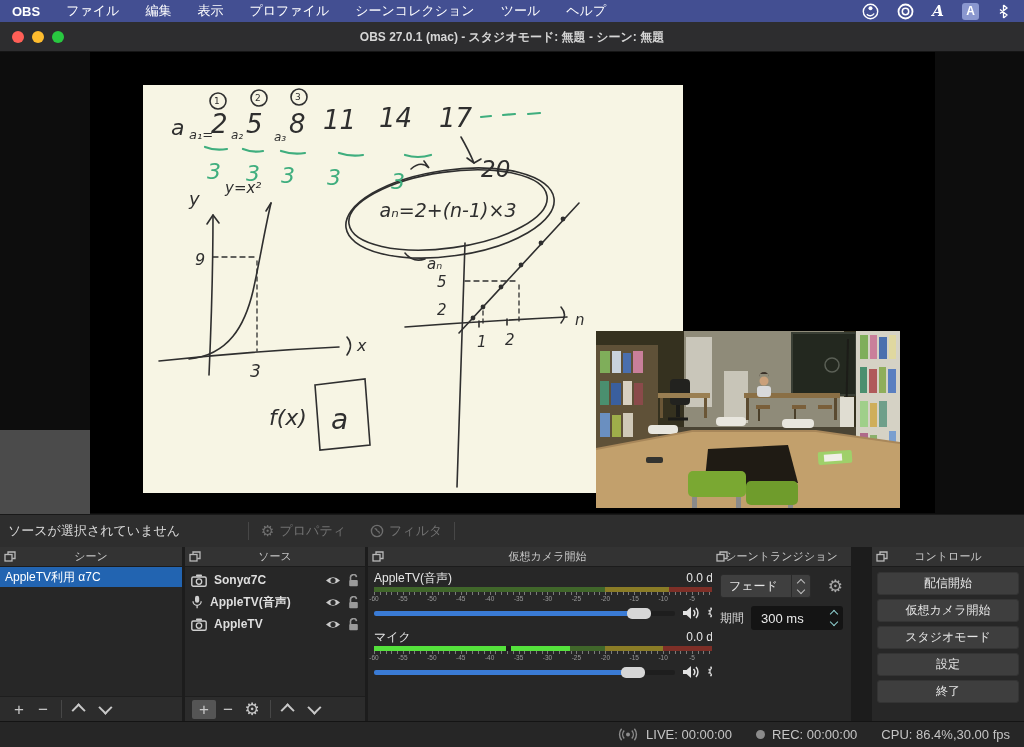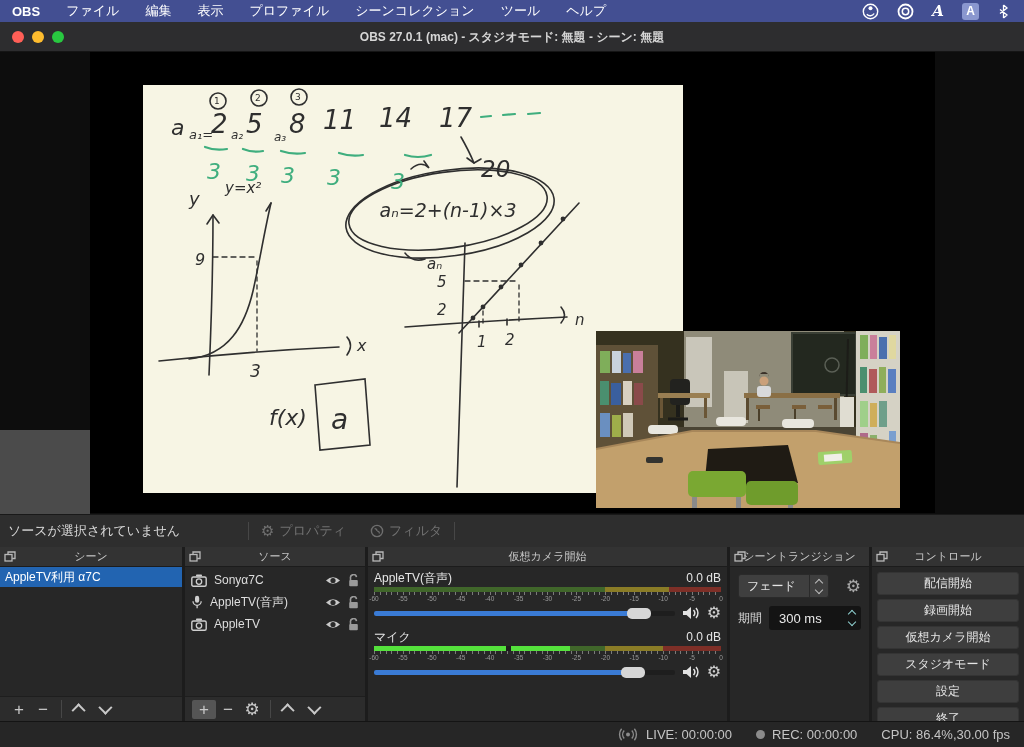--- a/index.html
+++ b/index.html
@@ -44,21 +44,21 @@
   .ptool{position:absolute;left:0;right:0;bottom:0;height:25px;background:#2c2c2c;border-top:1px solid #1e1e1e;
          display:flex;align-items:center;color:#c8c8c8;box-sizing:border-box;padding:0 7px;}
   .tbtn{width:24px;display:flex;align-items:center;justify-content:center;font-size:17px;line-height:1;height:19px;}
   .tbtn.hl{background:#555;border-radius:2px;}
   .chev{display:inline-block;width:8px;height:8px;border-left:2px solid #c8c8c8;border-top:2px solid #c8c8c8;}
   .chev.up{transform:rotate(45deg) translateY(2px);}
   .chev.down{transform:rotate(225deg) translateY(2px);}
   
   .scene-item{height:20px;background:#2264b1;color:#fff;font-size:12px;display:flex;align-items:center;padding:0 5px;}
   .src-row{height:20px;display:flex;align-items:center;gap:7px;padding:1px 6px;color:#dedede;font-size:12px;}
-  .src-row .lbl{flex:1;white-space:nowrap;overflow:hidden;}
+  .src-row .lbl{flex:1;white-space:nowrap;overflow:hidden;font-weight:bold;}
   
   .mixbody{position:absolute;left:0;right:0;top:20px;bottom:0;padding:3px 6px;}
   .ch-name{display:flex;justify-content:space-between;color:#e6e6e6;font-size:12px;height:16px;align-items:center;}
   .meter{height:5px;display:flex;margin-top:1px;}
   .ruler{position:relative;height:12px;}
   .ruler .tl{height:3px;background:repeating-linear-gradient(90deg,#7a7a7a 0 1px,transparent 1px 5.78px);}
   .ruler span{position:absolute;top:3px;transform:translateX(-50%);font-size:6.5px;color:#9a9a9a;}
   .sliderrow{display:flex;align-items:center;gap:7px;height:16px;margin-top:1px;}
   .strack{flex:1;position:relative;height:12px;}
   .strack .base{position:absolute;left:0;right:0;top:3.5px;height:5px;background:#1e1e1e;border-radius:2px;}
@@ -522,21 +522,21 @@
             <svg width="18" height="14" viewBox="0 0 18 14">
                 <path d="M1 5 h3.5 L9 1 v12 L4.5 9 H1 Z" fill="#e2e2e2"></path>
                 <path d="M11.5 4 a4.5 4.5 0 0 1 0 6 M14 2 a7.5 7.5 0 0 1 0 10" stroke="#e2e2e2" stroke-width="1.5" fill="none"></path>
               </svg>
             <span class="gear" style="color:#d0d0d0;font-size:16px">⚙</span>
           </div>
         </div>
       </div>
     </div>
 
-    <div class="panel" style="left:730px;width:139px">
+    <div class="panel" style="left:712px;width:139px">
       <div class="phead">
         <svg class="pop" width="12" height="12" viewBox="0 0 12 12">
             <rect x="1" y="3.5" width="7" height="6.5" stroke="#b9b9b9" stroke-width="1.3" fill="none"></rect>
             <path d="M4 3.5 V1 h7 v6.5 h-2.8" stroke="#b9b9b9" stroke-width="1.3" fill="none"></path>
           </svg>
         <span>シーントランジション</span>
       </div>
       <div class="transbody">
         <div style="display:flex;align-items:center;gap:17px">
           <div class="combo">
@@ -564,21 +564,20 @@
     <div class="panel" style="left:872px;width:152px">
       <div class="phead">
         <svg class="pop" width="12" height="12" viewBox="0 0 12 12">
             <rect x="1" y="3.5" width="7" height="6.5" stroke="#b9b9b9" stroke-width="1.3" fill="none"></rect>
             <path d="M4 3.5 V1 h7 v6.5 h-2.8" stroke="#b9b9b9" stroke-width="1.3" fill="none"></path>
           </svg>
         <span>コントロール</span>
       </div>
       <div class="ctrlbody">
         <div class="cbtn">配信開始</div>
-        <div class="cbtn">録画開始</div>
         <div class="cbtn">仮想カメラ開始</div>
         <div class="cbtn">スタジオモード</div>
         <div class="cbtn">設定</div>
         <div class="cbtn">終了</div>
       </div>
     </div>
   </div>
 
   <div class="abs footer">
     <span class="grp">

